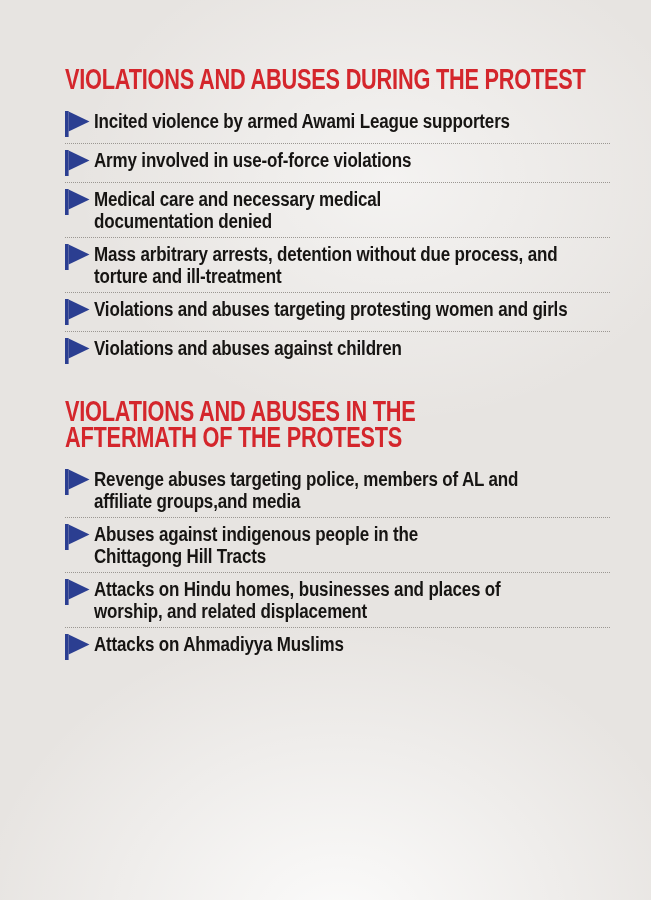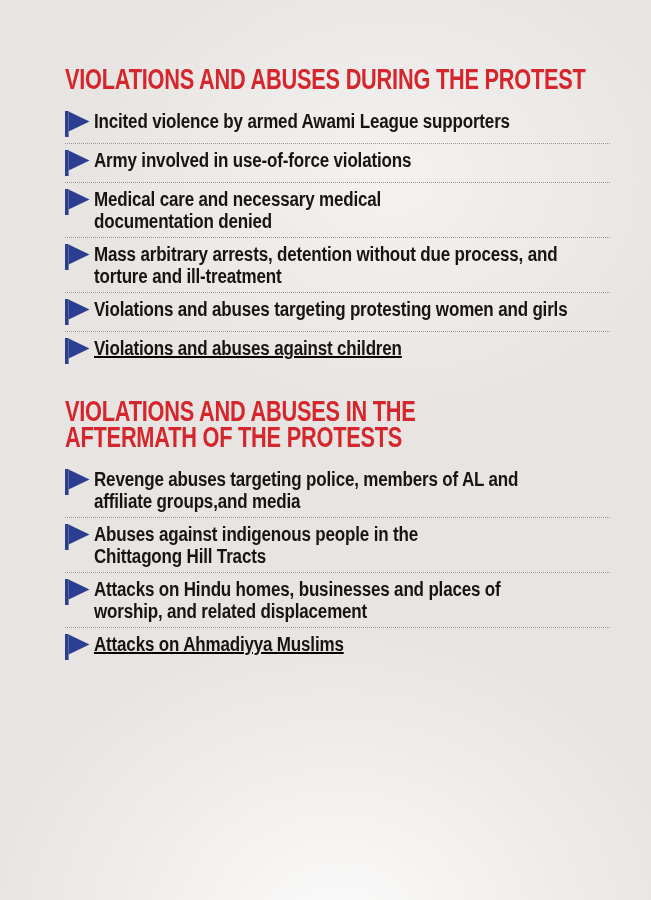--- a/index.html
+++ b/index.html
@@ -31,21 +31,21 @@
     transform-origin:left top;
   }
   ul.items{list-style:none;margin:0;padding:0;max-width:545px;}
   li.item{
     display:flex;
     align-items:flex-start;
     gap:4px;
     padding:5px 0 5px 0;
     border-bottom:1px dotted #9b9792;
   }
-  li.item:last-child{border-bottom:none;text-decoration:underline;}
+  li.item:last-child{border-bottom:none;}
   .bullet{flex:0 0 auto;width:25px;height:27px;margin-top:1px;}
   .bullet svg{display:block;}
   .item-text{
     flex:0 0 auto;
     display:block;
     color:#171513;
     font-size:20px;
     font-weight:700;
     line-height:22px;
     letter-spacing:-0.2px;

